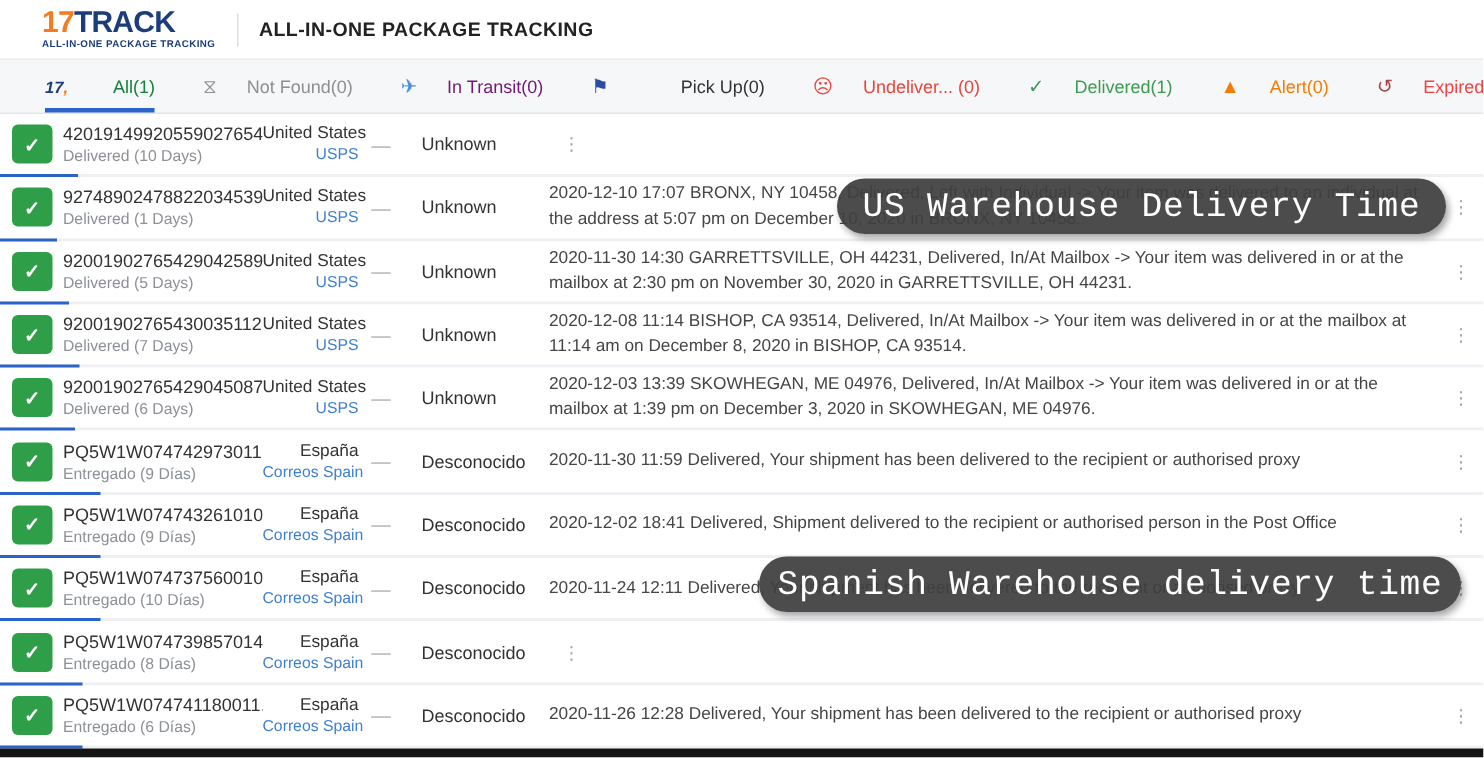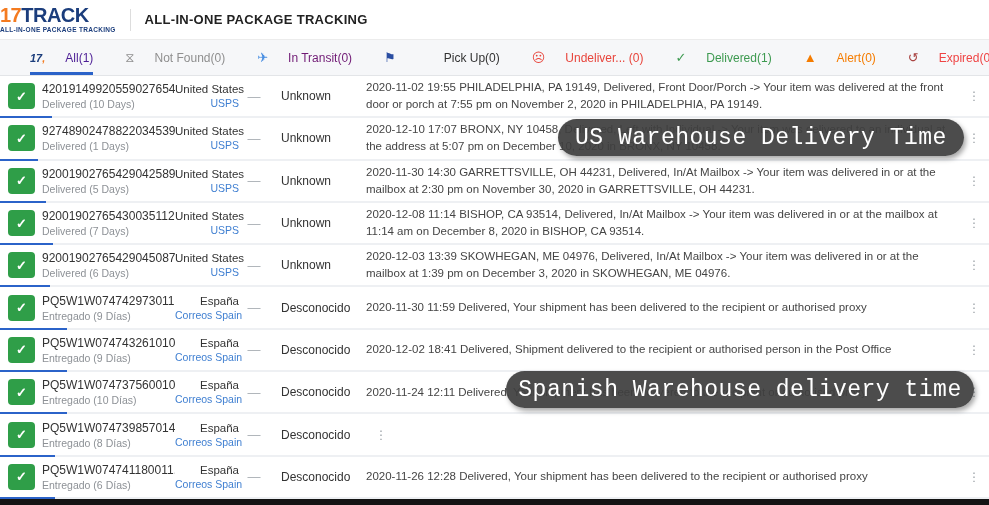--- a/index.html
+++ b/index.html
@@ -1,20 +1,20 @@
 <!DOCTYPE html>
 <html><head>
 <meta charset="utf-8">
 <style>
   * { margin:0; padding:0; box-sizing:border-box; }
   html,body { width:989px; height:505px; }
   body { font-family:"Liberation Sans",sans-serif; background:#fff; overflow:hidden; position:relative; }
 
   
-  .app-header { height:40px; display:flex; align-items:center; padding-left:0; background:#fff; border-bottom:1px solid #ececec; }
+  .app-header { height:40px; display:flex; align-items:center; padding-left:28px; background:#fff; border-bottom:1px solid #ececec; }
   .logo { display:flex; flex-direction:column; line-height:1; }
   .logo-main { font-size:20px; font-weight:bold; letter-spacing:-0.5px; }
   .logo-main .l1 { color:#f47b20; }
   .logo-main .l2 { color:#1b3d7c; }
   .logo-sub { font-size:6.5px; color:#1b3d7c; font-weight:bold; letter-spacing:0.3px; margin-top:2px; }
   .header-divider { width:1px; height:22px; background:#ddd; margin:0 14px; }
   .page-title { font-size:13px; font-weight:bold; color:#222; letter-spacing:0.3px; }
 
   
   .tab-bar { height:36px; background:#f6f7f9; border-bottom:1px solid #e3e5e8; display:flex; align-items:center; padding:0 14px 0 30px; }
@@ -61,21 +61,21 @@
     <div class="logo-sub">ALL-IN-ONE PACKAGE TRACKING</div>
   </div>
   <div class="header-divider"></div>
   <div class="page-title">ALL-IN-ONE PACKAGE TRACKING</div>
 </div>
 
 <div class="tab-bar">
   <div class="tabs">
       <div class="tab active">
         <span class="ticon"><b style="color: rgb(27, 61, 124);">17</b><b style="color: rgb(244, 123, 32);">,</b></span>
-        <span style="color: #4c1d95;">All(1)</span>
+        <span style="color: #15803d; margin-left: 10px;">All(1)</span>
       </div>
       <div class="tab">
         <span class="ticon" style="color: rgb(143, 143, 143);">⧖</span>
         <span style="color: rgb(143, 143, 143);">Not Found(0)</span>
       </div>
       <div class="tab">
         <span class="ticon" style="color: rgb(74, 143, 226);">✈</span>
         <span style="color: #701a75; text-align: right;">In Transit(0)</span>
       </div>
       <div class="tab">
@@ -125,21 +125,20 @@
       <div class="track-col">
         <div class="track-num">42019149920559027654...</div>
         <div class="track-status">Delivered (10 Days)</div>
       </div>
       <div class="country-col">
         <div class="country-name">United States</div>
         <a class="carrier">USPS</a>
       </div>
       <div class="dash-col">—</div>
       <div class="status-col">Unknown</div>
-      <div class="detail-col">2020-11-02 19:55  PHILADELPHIA, PA 19149, Delivered, Front Door/Porch -&gt; Your item was delivered at the front door or porch at 7:55 pm on November 2, 2020 in PHILADELPHIA, PA 19149.</div>
       <div class="kebab">⋮</div>
       <div class="progress" style="width: 52px;"></div>
     </div>
     <div class="row">
       <div class="cb-wrap">
         <div class="checkbox">
           <span>✓</span>
         </div>
       </div>
       <div class="track-col">

